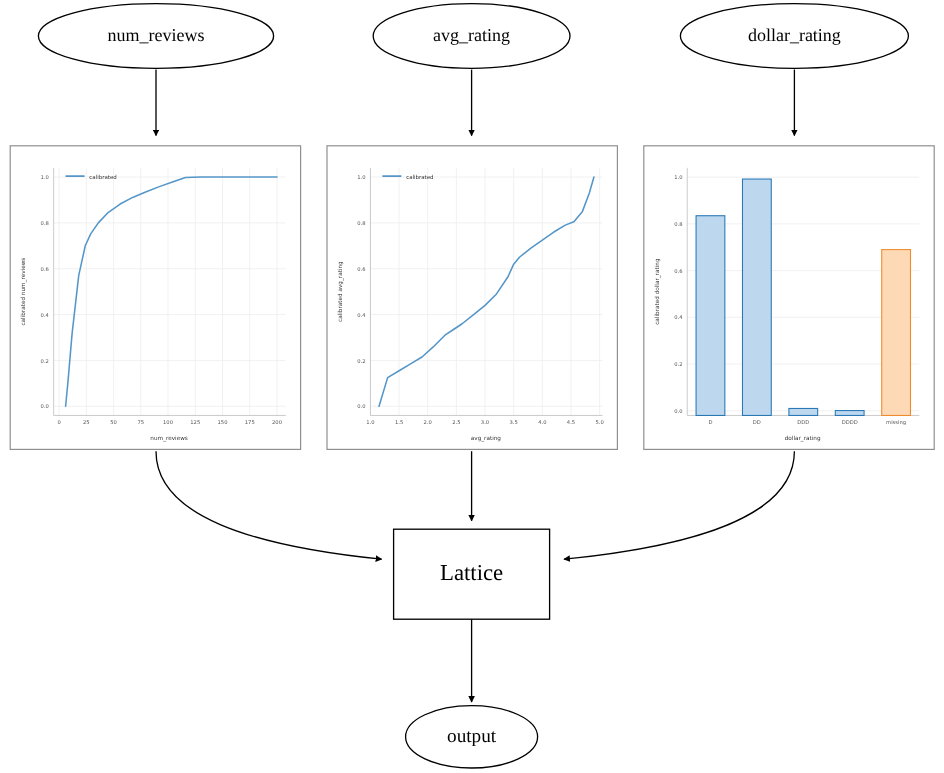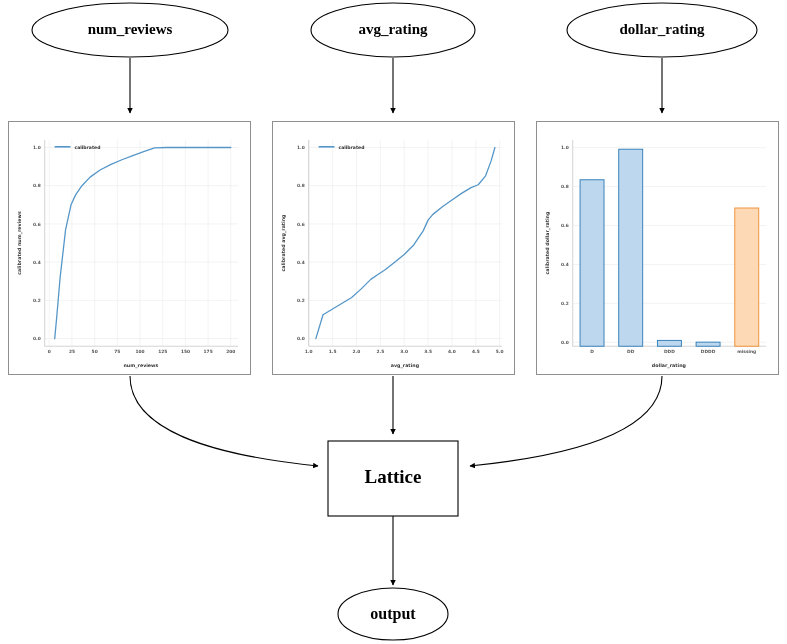--- a/index.html
+++ b/index.html
@@ -13,21 +13,20 @@
     position: relative;
     font-family: "Liberation Serif", serif;
     overflow: hidden;
   }
 
   #canvas {
     position: absolute;
     left: 0; top: 0;
     width: 787px;
     height: 644px;
-    font-weight: bold;
   }
 
   .graph-svg {
     position: absolute;
     left: 0; top: 0;
     width: 787px;
     height: 644px;
     pointer-events: none;
   }
 

